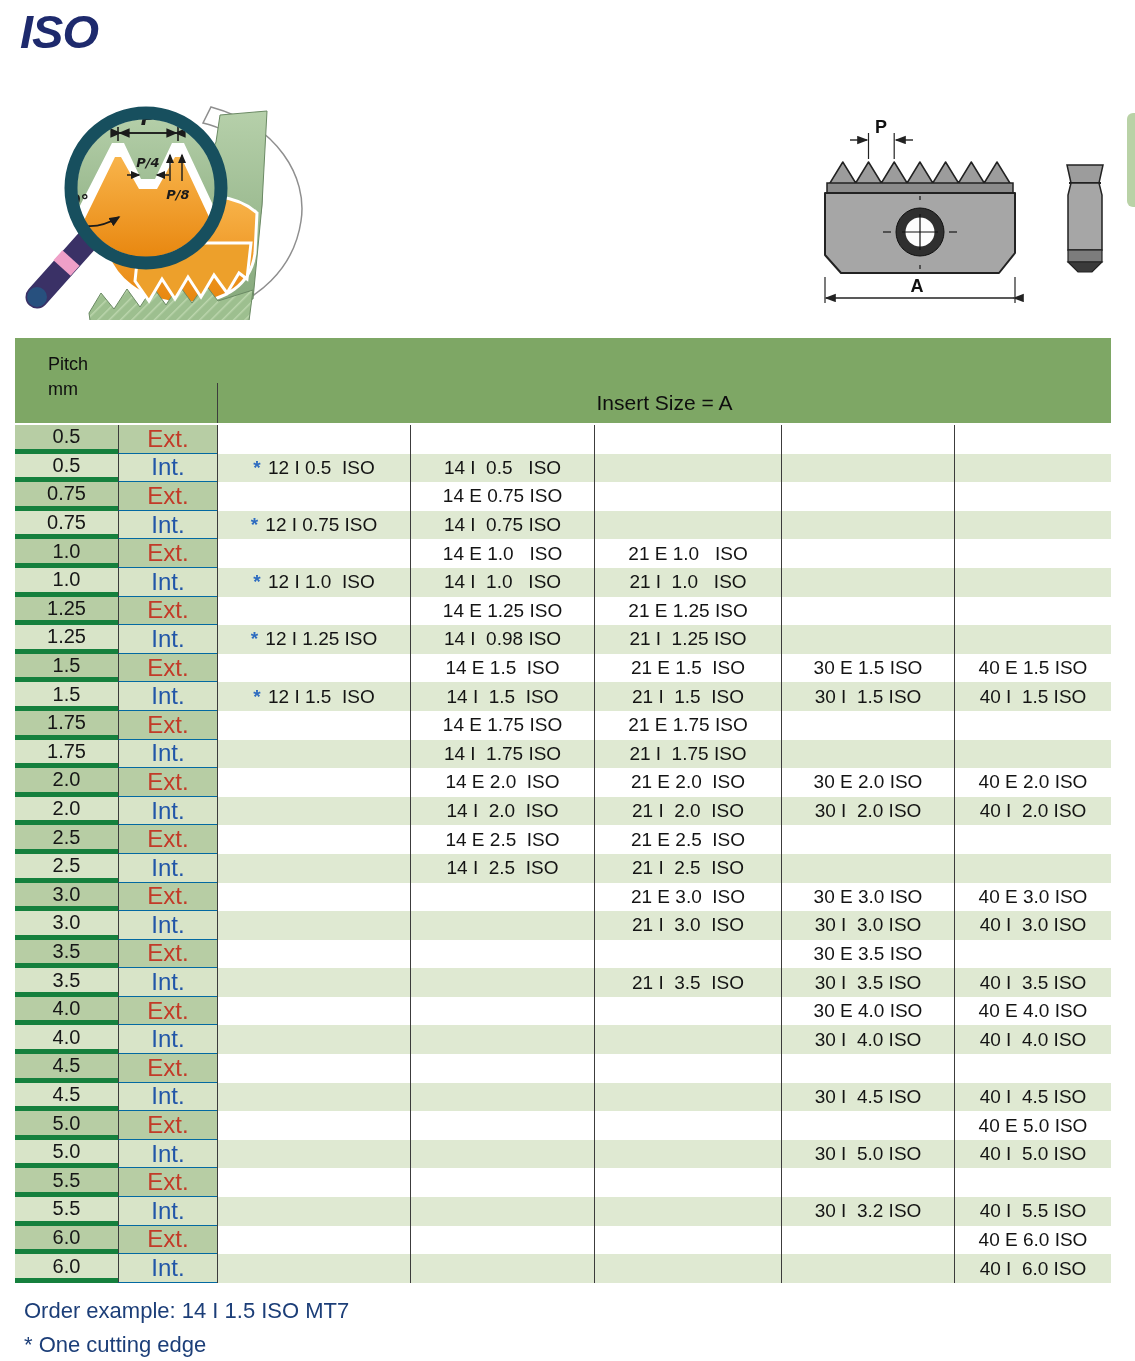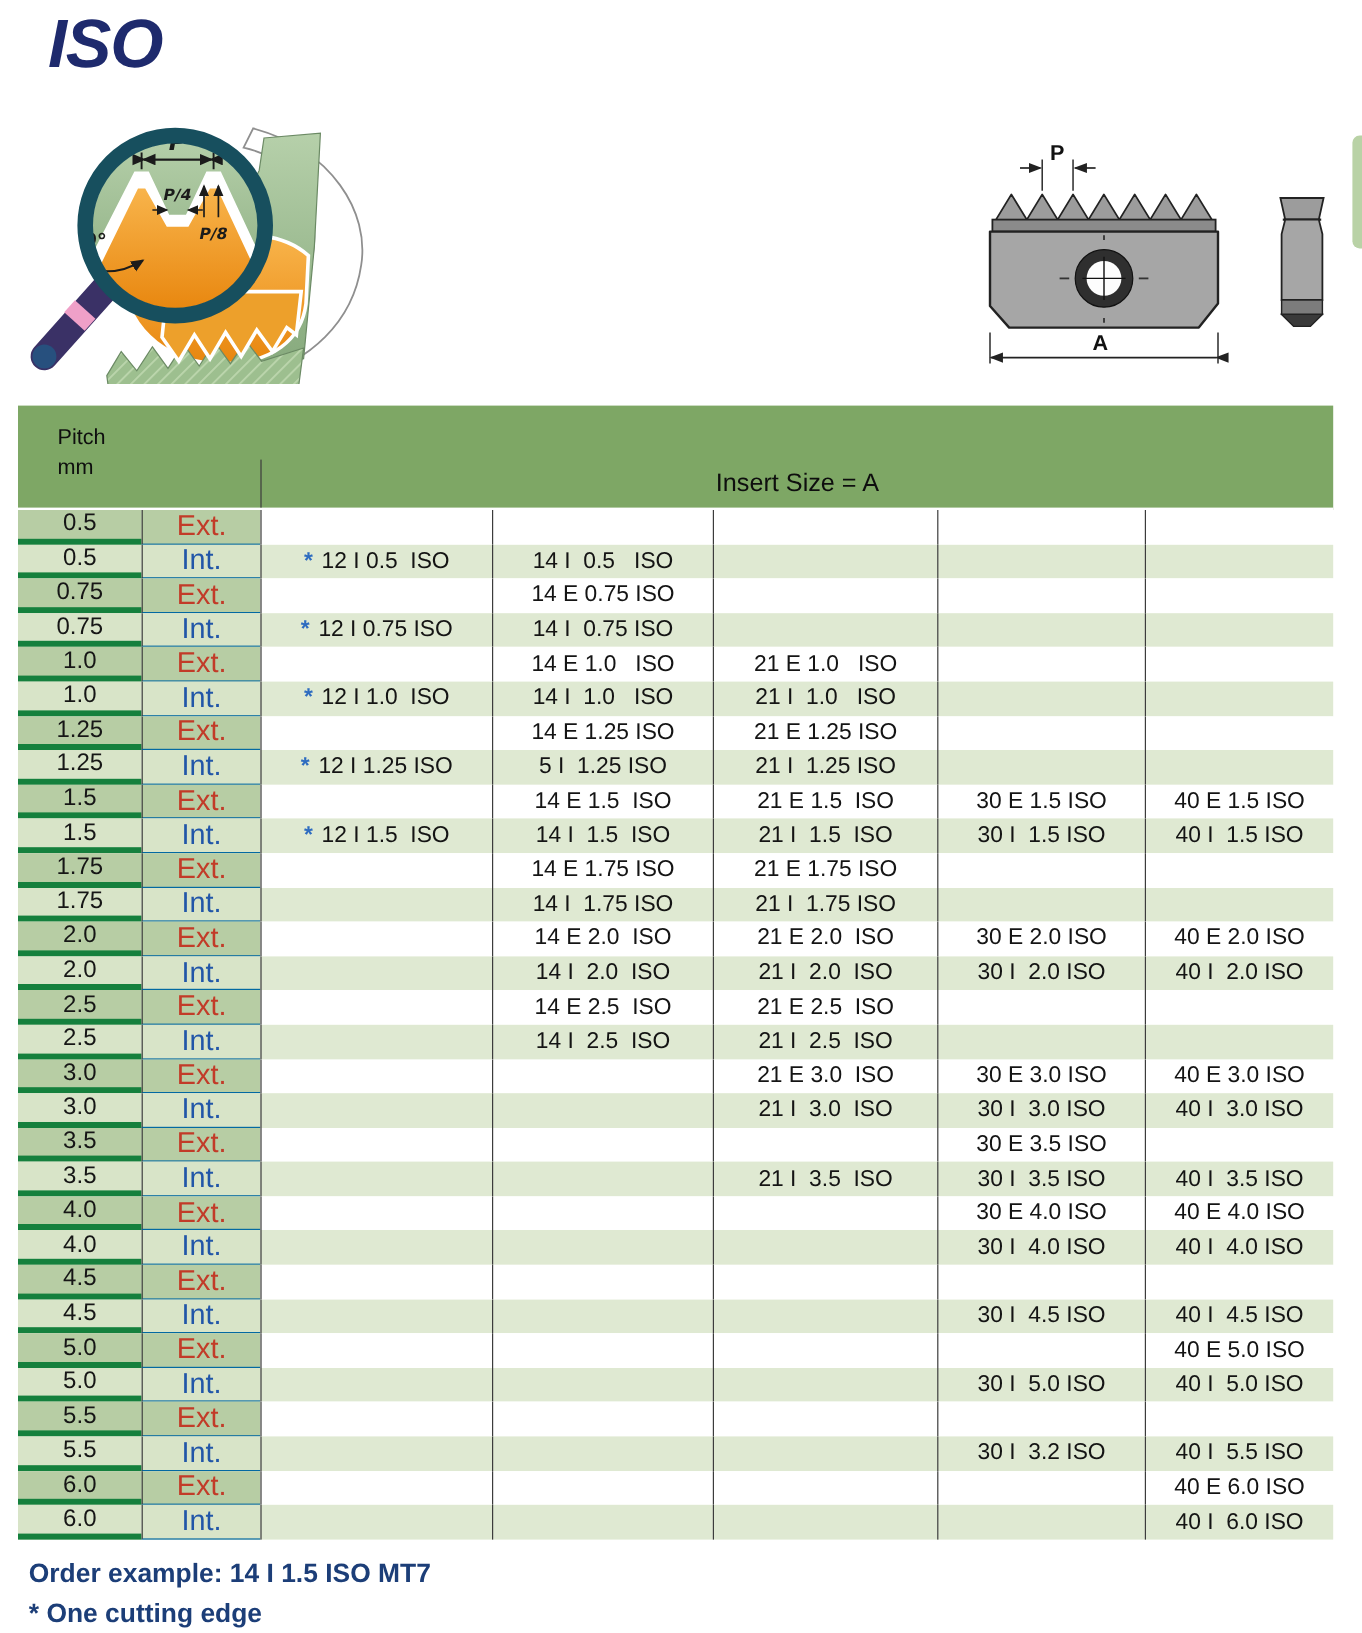--- a/index.html
+++ b/index.html
@@ -4,21 +4,21 @@
 <style>
   :root{
     --title-blue:#1e2a6d; --note-blue:#1c3e78; --header-green:#7ea765;
     --ext-left-green:#b7cda4; --int-left-green:#d8e4c8; --int-data-green:#dfe9d2;
     --ext-red:#c23b28; --int-blue:#2156a8; --star-blue:#2e6cc0;
     --rule-dark:#3c3c3c; --tab-green:#b9d2a6;
   }
   html,body{margin:0;padding:0;background:#ffffff;}
   .page{position:relative;width:1135px;height:1361px;background:#fff;overflow:hidden;
         font-family:"Liberation Sans",sans-serif;color:#161616;}
-  .title{position:absolute;left:40px;top:4px;margin:0;font-size:57px;font-weight:900;
+  .title{position:absolute;left:20px;top:4px;margin:0;font-size:47px;font-weight:900;
          font-style:italic;letter-spacing:-1px;color:var(--title-blue);}
   .illu{position:absolute;left:15px;top:85px;}
   .draw{position:absolute;left:795px;top:95px;}
   .side-tab{position:absolute;left:1127px;top:113px;width:8px;height:94px;
             background:var(--tab-green);border-radius:6px 0 0 6px;}
   
   .cat-table{position:absolute;left:15px;top:338px;width:1096px;}
   .thead{display:flex;background:var(--header-green);border-bottom:2px solid #fff;}
   .th-left{width:202px;box-sizing:border-box;padding:14px 0 0 33px;font-size:18px;line-height:25px;color:#0e0e0e;}
   .th-right{width:894px;box-sizing:border-box;border-left:1px solid var(--rule-dark);margin-top:45px;}
@@ -37,21 +37,21 @@
   .cell.type{font-size:24px;border-bottom:1px solid #0369a1;}
   .trow.ext .pitch,.trow.ext .type{background:var(--ext-left-green);}
   .trow.int .pitch,.trow.int .type{background:var(--int-left-green);}
   .trow.ext .type{color:var(--ext-red);}
   .trow.int .type{color:var(--int-blue);}
   .trow.ext .data{background:#ffffff;}
   .trow.int .data{background:var(--int-data-green);}
   .cell.data{white-space:pre;color:#141414;}
   .cell.data .star{color:var(--star-blue);font-weight:bold;margin-right:2px;}
   
-  .notes{position:absolute;left:24px;top:1294px;font-size:22px;font-weight:700;
+  .notes{position:absolute;left:24px;top:1294px;font-size:22px;font-weight:400;
          color:var(--note-blue);line-height:34px;}
   
   .an-lab{font-family:"DejaVu Sans",sans-serif;font-style:italic;font-weight:bold;fill:#1b1b1b;}
   .dim-lab{font-family:"Liberation Sans",sans-serif;font-weight:bold;fill:#111;}
 </style>
 </head>
 <body>
 
 <div class="page">
 
@@ -240,21 +240,21 @@
           <div class="cell data"></div>
           <div class="cell data">14 E 1.25 ISO</div>
           <div class="cell data">21 E 1.25 ISO</div>
           <div class="cell data"></div>
           <div class="cell data"></div>
         </div>
         <div class="trow int">
           <div class="cell pitch">1.25</div>
           <div class="cell type">Int.</div>
           <div class="cell data"><span class="star">*</span> 12 I 1.25 ISO</div>
-          <div class="cell data">5 I  1.25 ISO</div>
+          <div class="cell data">14 I  0.98 ISO</div>
           <div class="cell data">21 I  1.25 ISO</div>
           <div class="cell data"></div>
           <div class="cell data"></div>
         </div>
         <div class="trow ext">
           <div class="cell pitch">1.5</div>
           <div class="cell type">Ext.</div>
           <div class="cell data"></div>
           <div class="cell data">14 E 1.5  ISO</div>
           <div class="cell data">21 E 1.5  ISO</div>

